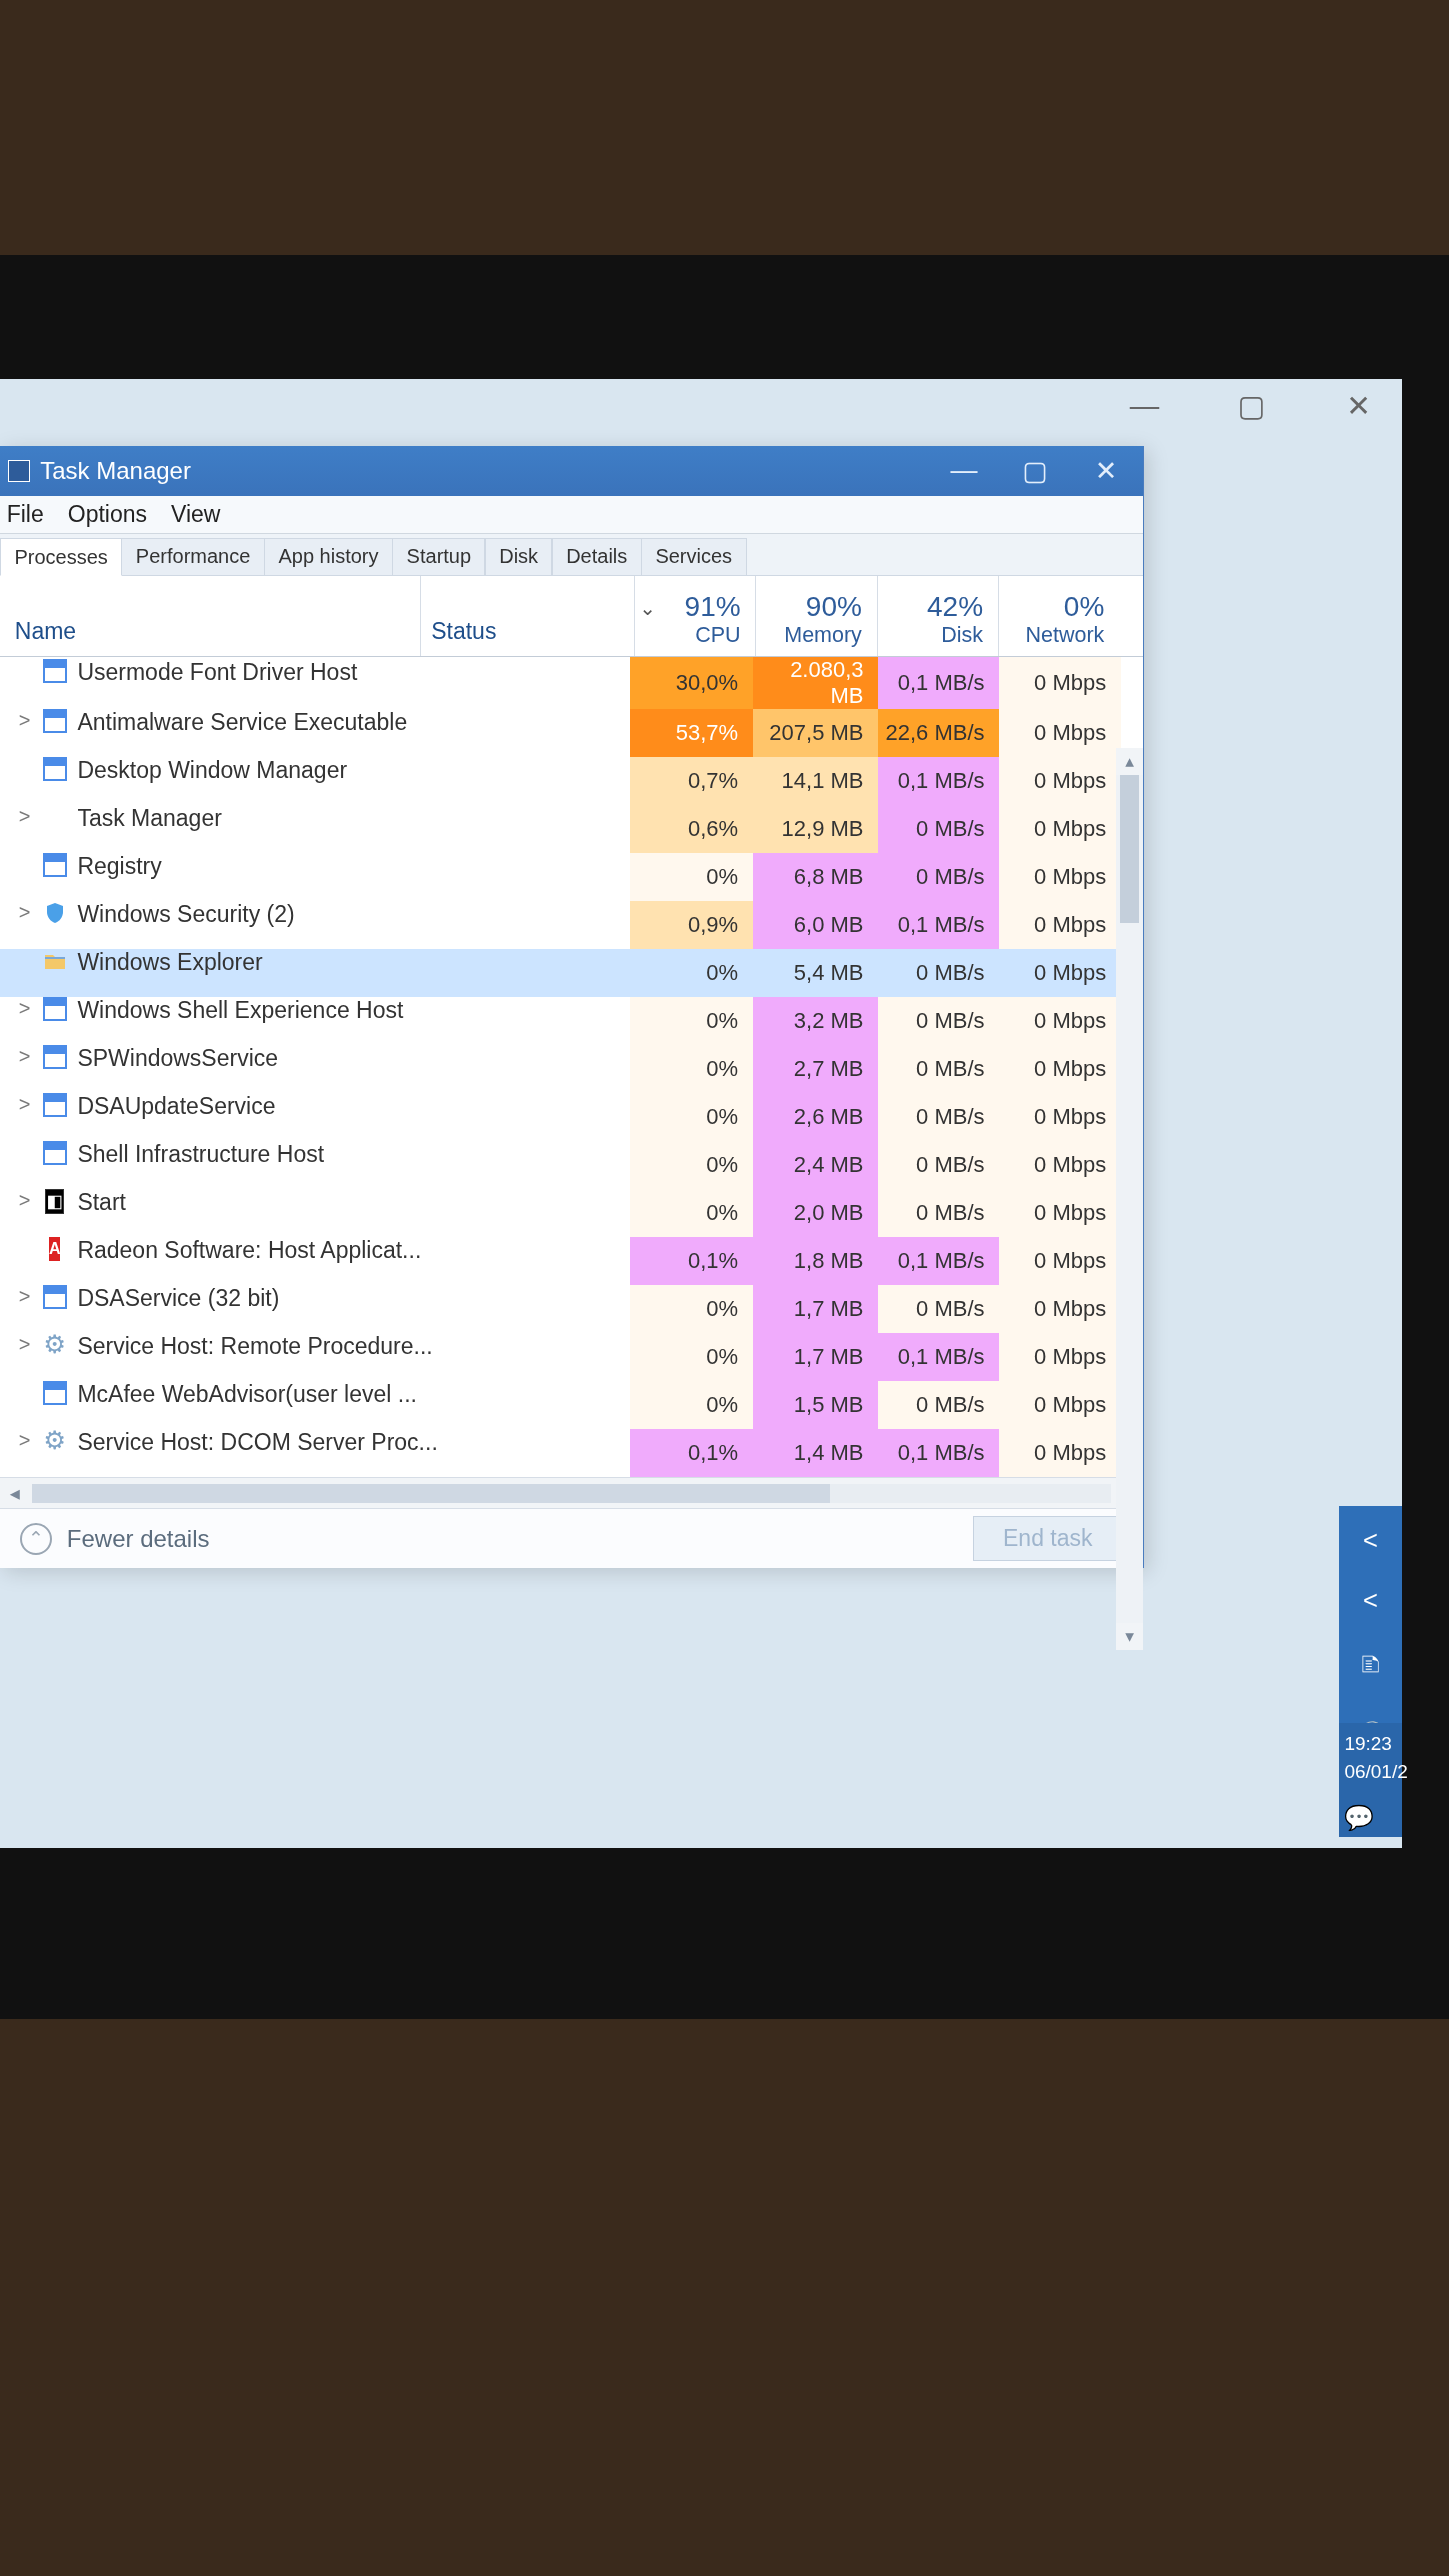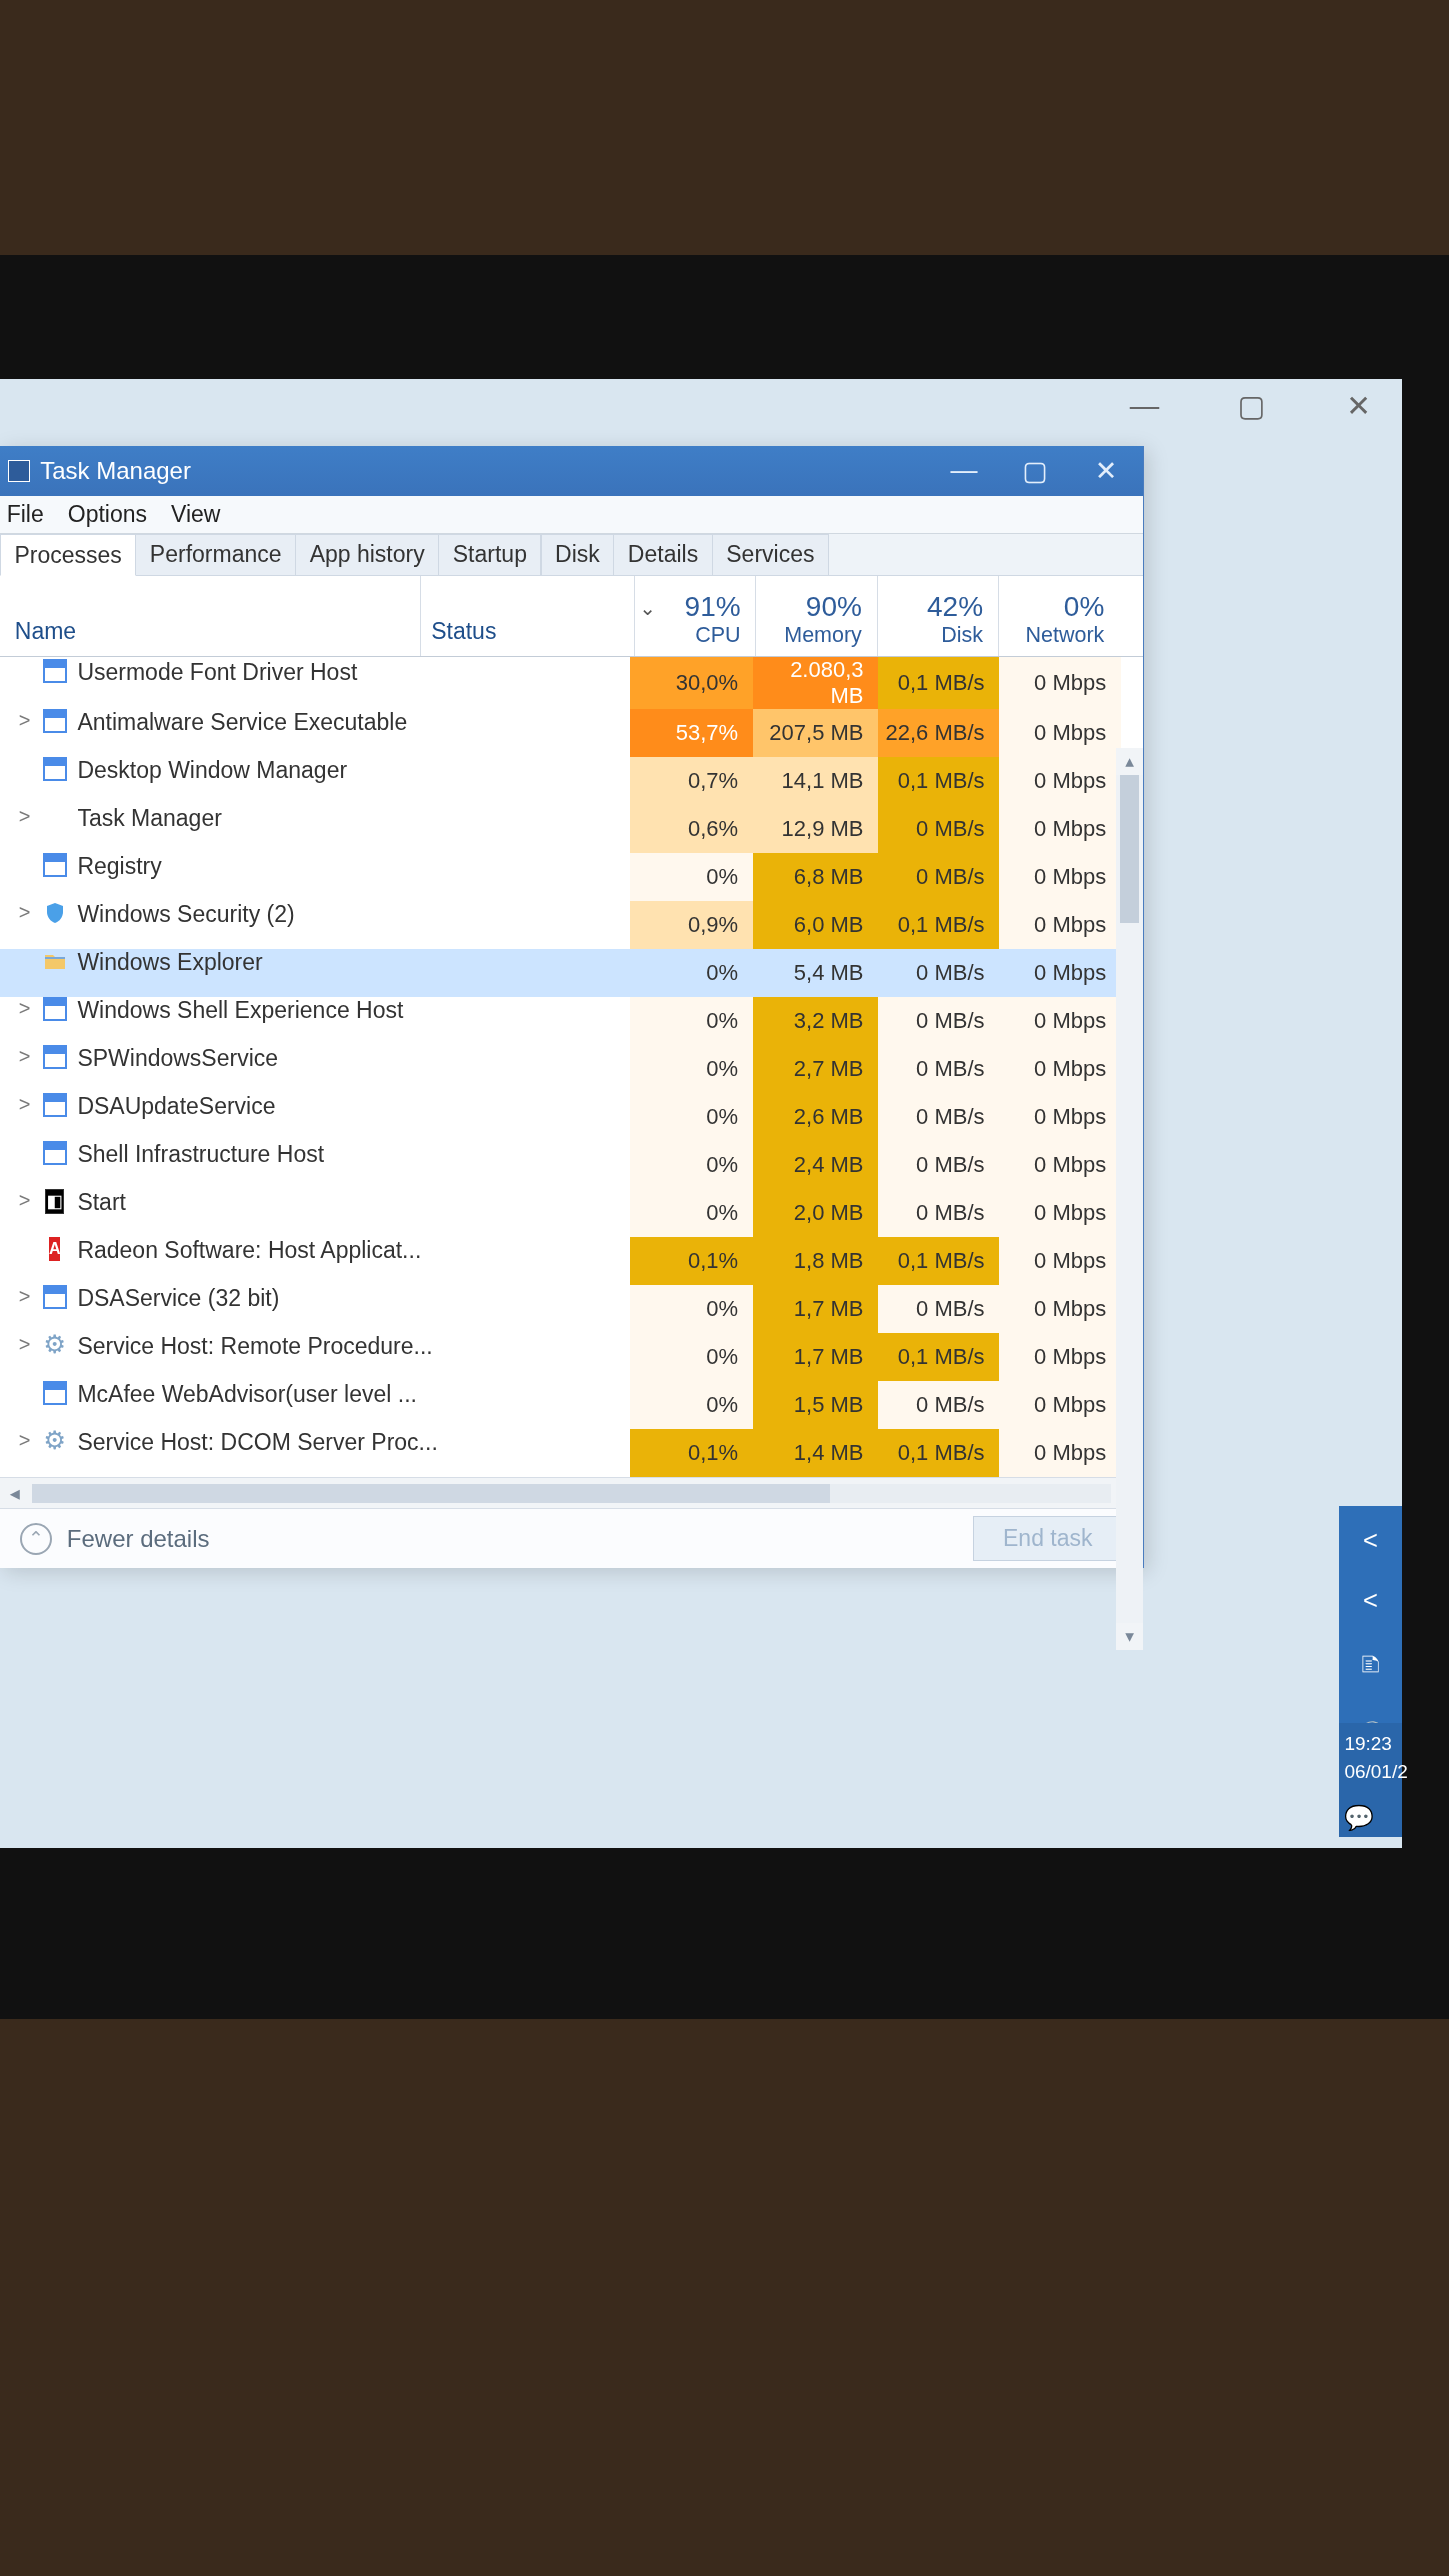--- a/index.html
+++ b/index.html
@@ -59,21 +59,21 @@
     display:flex; align-items:center;
     font-size: 23px; color:#222;
     padding: 0 6.7px;
     gap: 24px;
     border-bottom: 0.7px solid #d0d8e0;
   }
   .tm-tabs {
     height: 42px;
     background: #eef3f8;
     display:flex; align-items:flex-end;
-    font-size: 23px; color:#333;
+    font-size: 20px; color:#333;
     border-bottom: 1.3px solid #cfd8e3;
     padding-left: 0;
   }
   .tm-tabs .tab {
     padding: 6.7px 13.4px;
     border: 0.7px solid #cfd8e3;
     border-bottom: none;
     background: #e8eef5;
     margin-right: -0.7px;
   }
@@ -116,21 +116,21 @@
   .icn-window::after{content:"";display:block;height:7.4px;background:#4a8be8;}
   .icn-gear{ color:#7fa4c7; font-size:25.5px; line-height:1;}
   .icn-start{ background:#000; color:#fff; font-size:17.4px; text-align:center; line-height:23px; border:0.7px solid #333;}
   .icn-amd{ background:#d22; color:#fff; font-size:16px; font-weight:700; text-align:center; line-height:24px; }
   td.cell-res { width:134px; text-align:right; padding-right:14.8px; font-size:22px; }
   td.scroll-col { width:27px; }
   tr.selected td { background:#cce4ff !important; }
   tr.selected td.cell-name .row-inner { background:#cce4ff; }
   
   .h0 { background:#fff8ee; }
-  .h1 { background:#eab308; }
+  .h1 { background:#f0abfc; }
   .h2 { background:#ffe2b0; }
   .h3 { background:#ffc56a; }
   .h4 { background:#ffa228; }
   .h5 { background:#ff8c1a; color:#fff; }
   .netcol { background:#fff8ee; }
   .footer {
     height: 60px;
     display:flex; align-items:center;
     padding: 0 20px;
     border-top: 0.7px solid #d6dde6;

